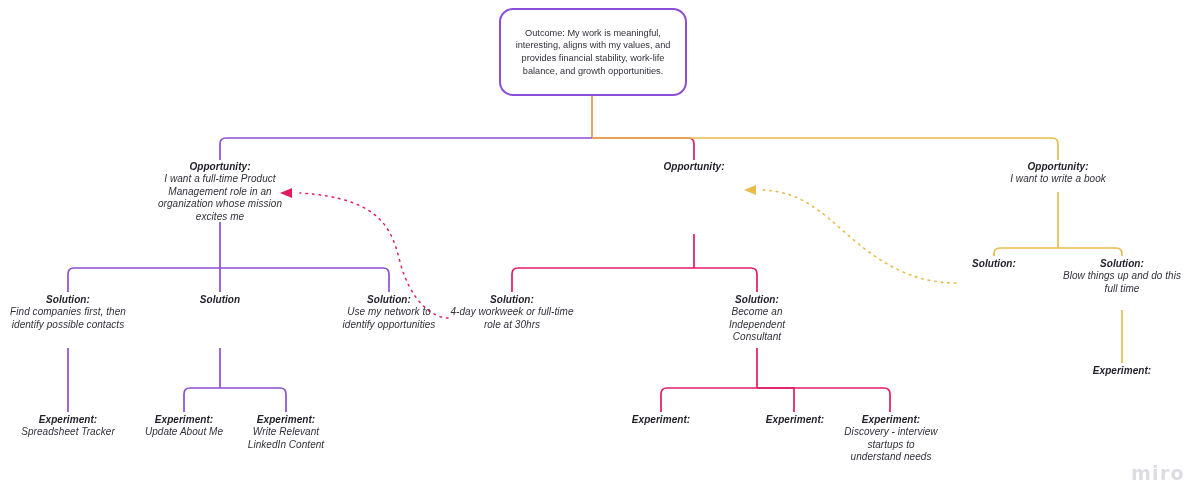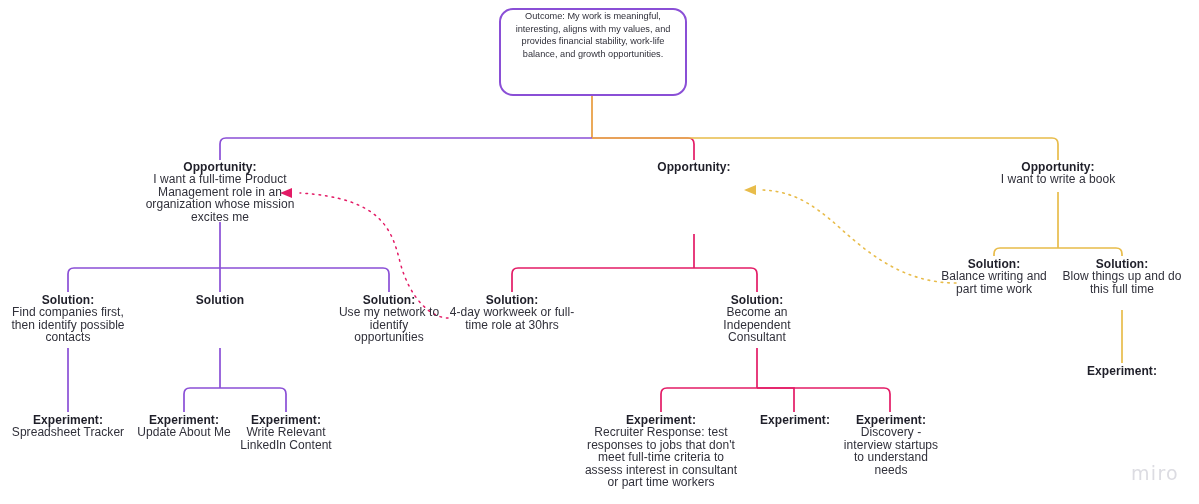--- a/index.html
+++ b/index.html
@@ -23,62 +23,63 @@
     left: 0;
     top: 0;
     width: 1199px;
     height: 504px;
     pointer-events: none;
   }
   .node {
     position: absolute;
     text-align: center;
     line-height: 12.4px;
-    font-size: 12px;
+    font-size: 10px;
     color: #30303a;
     letter-spacing: 0.05px;
+    font-style: italic;
   }
   .node .ttl {
     font-weight: bold;
     display: block;
     color: #1f1f29;
   }
   .node .bdy {
     display: block;
   }
   .outcome-box {
     position: absolute;
     left: 499px;
     top: 8px;
     width: 188px;
     height: 88px;
     box-sizing: border-box;
     border: 2px solid #8a4fd6;
     border-radius: 14px;
     background: #ffffff;
     display: flex;
-    align-items: flex-start;
+    align-items: center;
     justify-content: center;
   }
   .outcome-box .inner {
     text-align: center;
     font-size: 9.2px;
     line-height: 12.6px;
     padding: 0 9px;
     color: #30303a;
   }
   .miro-logo {
     position: absolute;
     left: 1131px;
     top: 462px;
     font-size: 19px;
     letter-spacing: 1.3px;
     color: #dcdce2;
     font-family: "DejaVu Sans", sans-serif;
-    font-weight: 400;
+    font-weight: 700;
     user-select: none;
   }
 </style>
 </head>
 <body>
 
 <div id="board">
 
   <svg id="wires" viewBox="0 0 1199 504" xmlns="http://www.w3.org/2000/svg">
 
@@ -163,21 +164,20 @@
     <span class="bdy">4-day workweek or full-time role at 30hrs</span>
   </div>
 
   <div class="node" style="left:709px; top:294px; width:96px;">
     <span class="ttl">Solution:</span>
     <span class="bdy">Become an Independent Consultant</span>
   </div>
 
   <div class="node" style="left:934px; top:258px; width:120px;">
     <span class="ttl">Solution:</span>
-    <span class="bdy">Balance writing and part time work</span>
   </div>
 
   <div class="node" style="left:1060px; top:258px; width:124px;">
     <span class="ttl">Solution:</span>
     <span class="bdy">Blow things up and do this full time</span>
   </div>
 
   <div class="node" style="left:9px; top:414px; width:118px;">
     <span class="ttl">Experiment:</span>
     <span class="bdy">Spreadsheet Tracker</span>
@@ -188,21 +188,20 @@
     <span class="bdy">Update About Me</span>
   </div>
 
   <div class="node" style="left:234px; top:414px; width:104px;">
     <span class="ttl">Experiment:</span>
     <span class="bdy">Write Relevant LinkedIn Content</span>
   </div>
 
   <div class="node" style="left:580px; top:414px; width:162px;">
     <span class="ttl">Experiment:</span>
-    <span class="bdy">Recruiter Response: test responses to jobs that don't meet full-time criteria to assess interest in consultant or part time workers</span>
   </div>
 
   <div class="node" style="left:740px; top:414px; width:110px;">
     <span class="ttl">Experiment:</span>
   </div>
 
   <div class="node" style="left:843px; top:414px; width:96px;">
     <span class="ttl">Experiment:</span>
     <span class="bdy">Discovery - interview startups to understand needs</span>
   </div>

